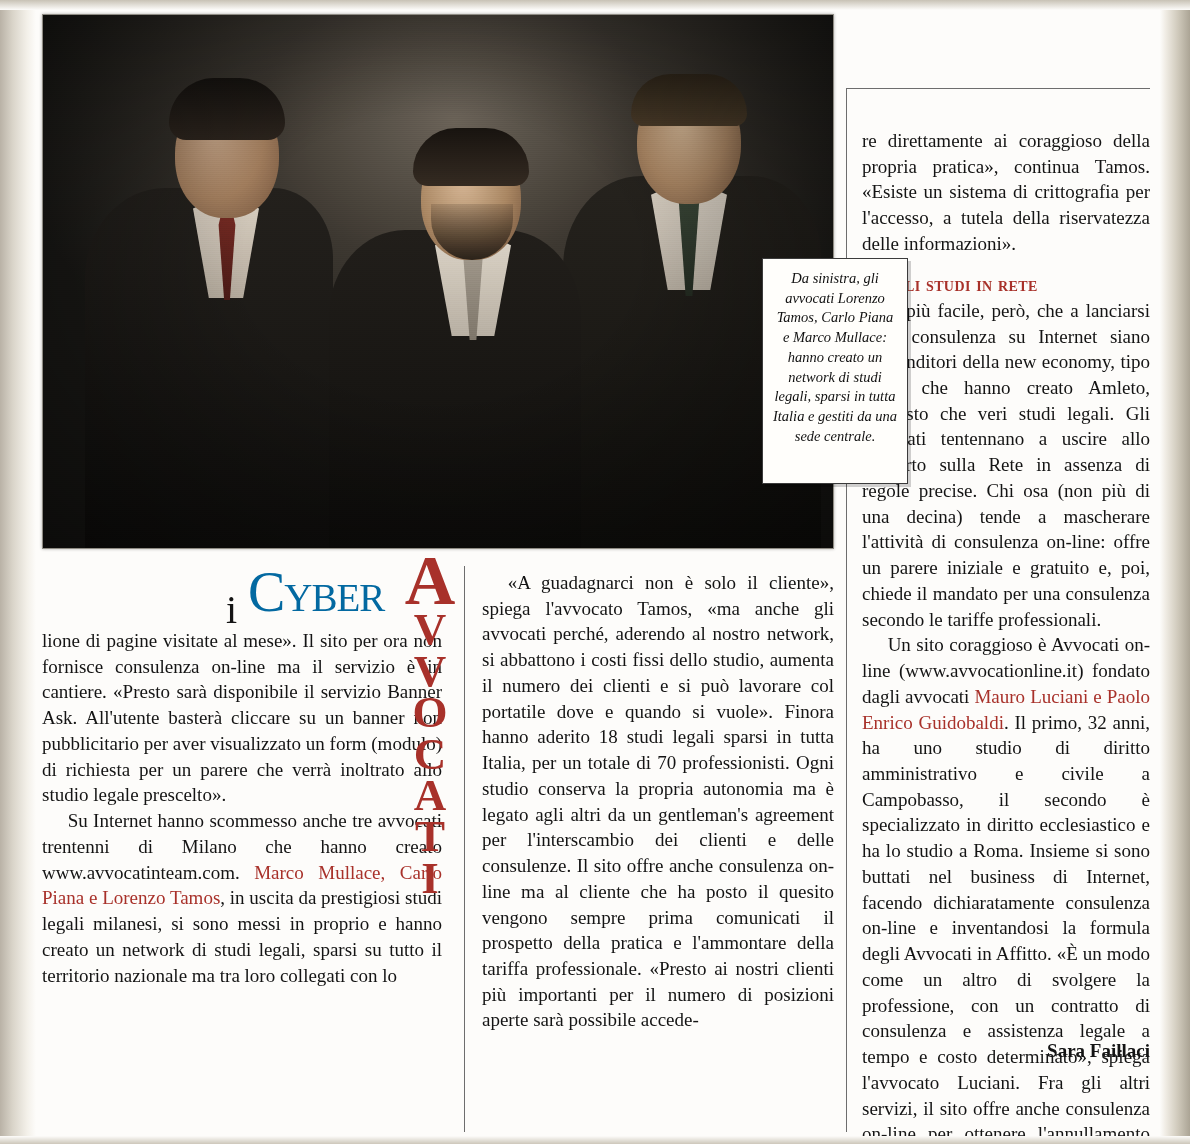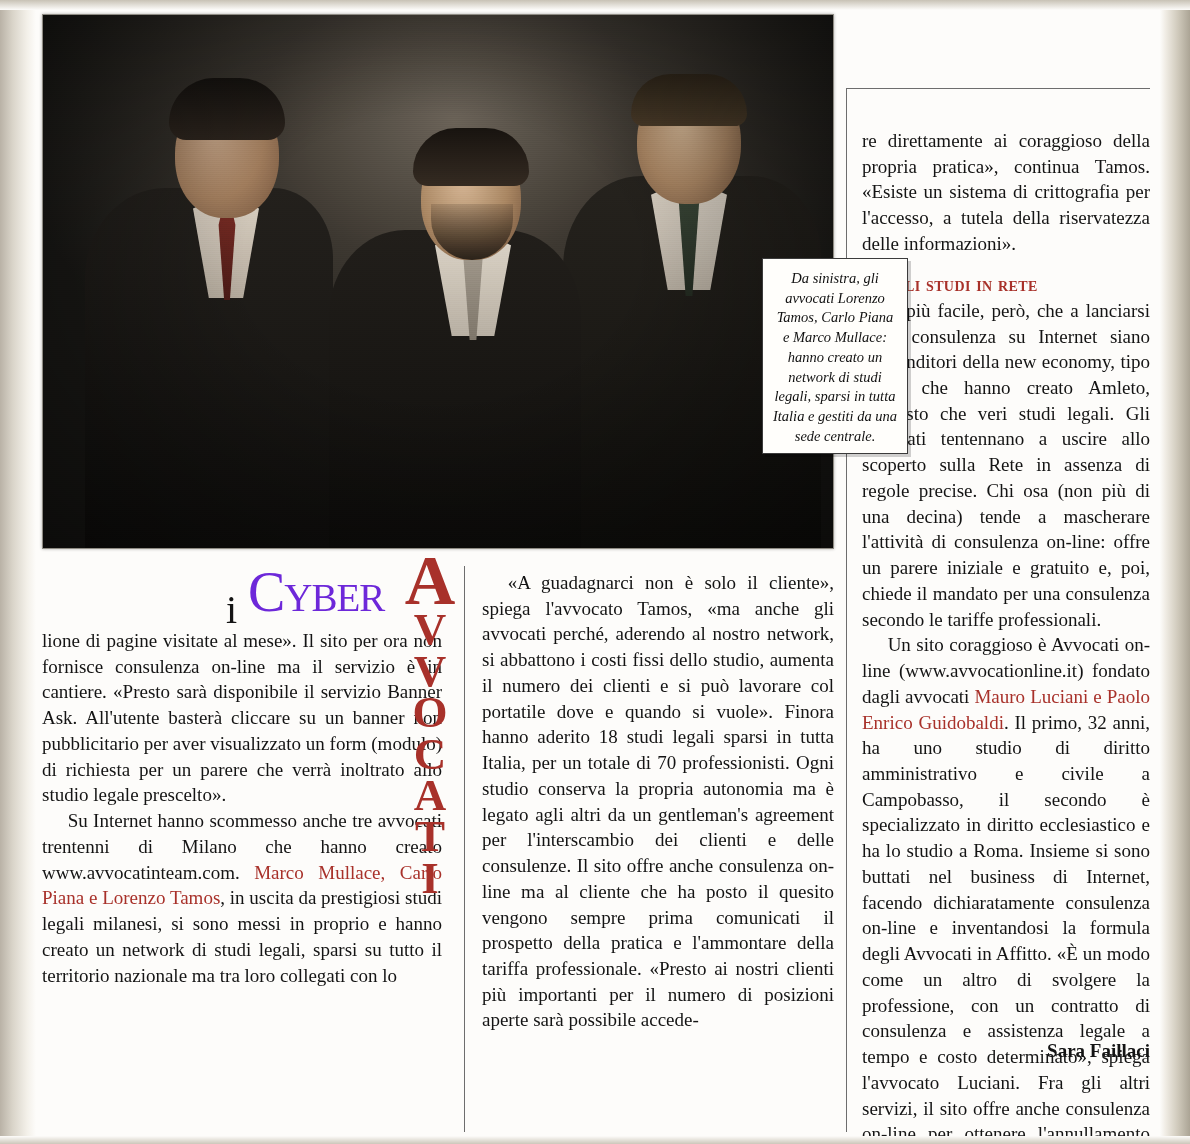--- a/index.html
+++ b/index.html
@@ -165,21 +165,21 @@
       repeating-linear-gradient(0deg, rgba(255,255,255,0.018) 0 1px, rgba(0,0,0,0.018) 1px 2px);
     mix-blend-mode: overlay;
   }
 
   
   .caption-box {
     position: absolute;
     left: 762px;
     top: 258px;
     width: 146px;
-    height: 196px;
+    height: 226px;
     background: #fffefb;
     border: 1px solid #3b3b3b;
     box-shadow: 3px 3px 0 rgba(0,0,0,0.18);
     z-index: 20;
     padding: 10px 9px 8px 9px;
     box-sizing: border-box;
   }
   .caption-text {
     font-family: "Liberation Serif", serif;
     font-style: italic;
@@ -255,21 +255,21 @@
     font-size: 40px;
     color: #141414;
   }
   .title-cyber {
     position: absolute;
     left: 48px; top: 8px;
     font-family: "Liberation Serif", serif;
     font-size: 56px;
     font-variant: small-caps;
     letter-spacing: -1px;
-    color: #6d28d9;
+    color: #0369a1;
   }
   .title-vertical {
     position: absolute;
     left: 398px;
     top: 552px;
     width: 64px;
     z-index: 12;
     font-family: "Liberation Serif", serif;
     font-size: 45px;
     font-weight: bold;

